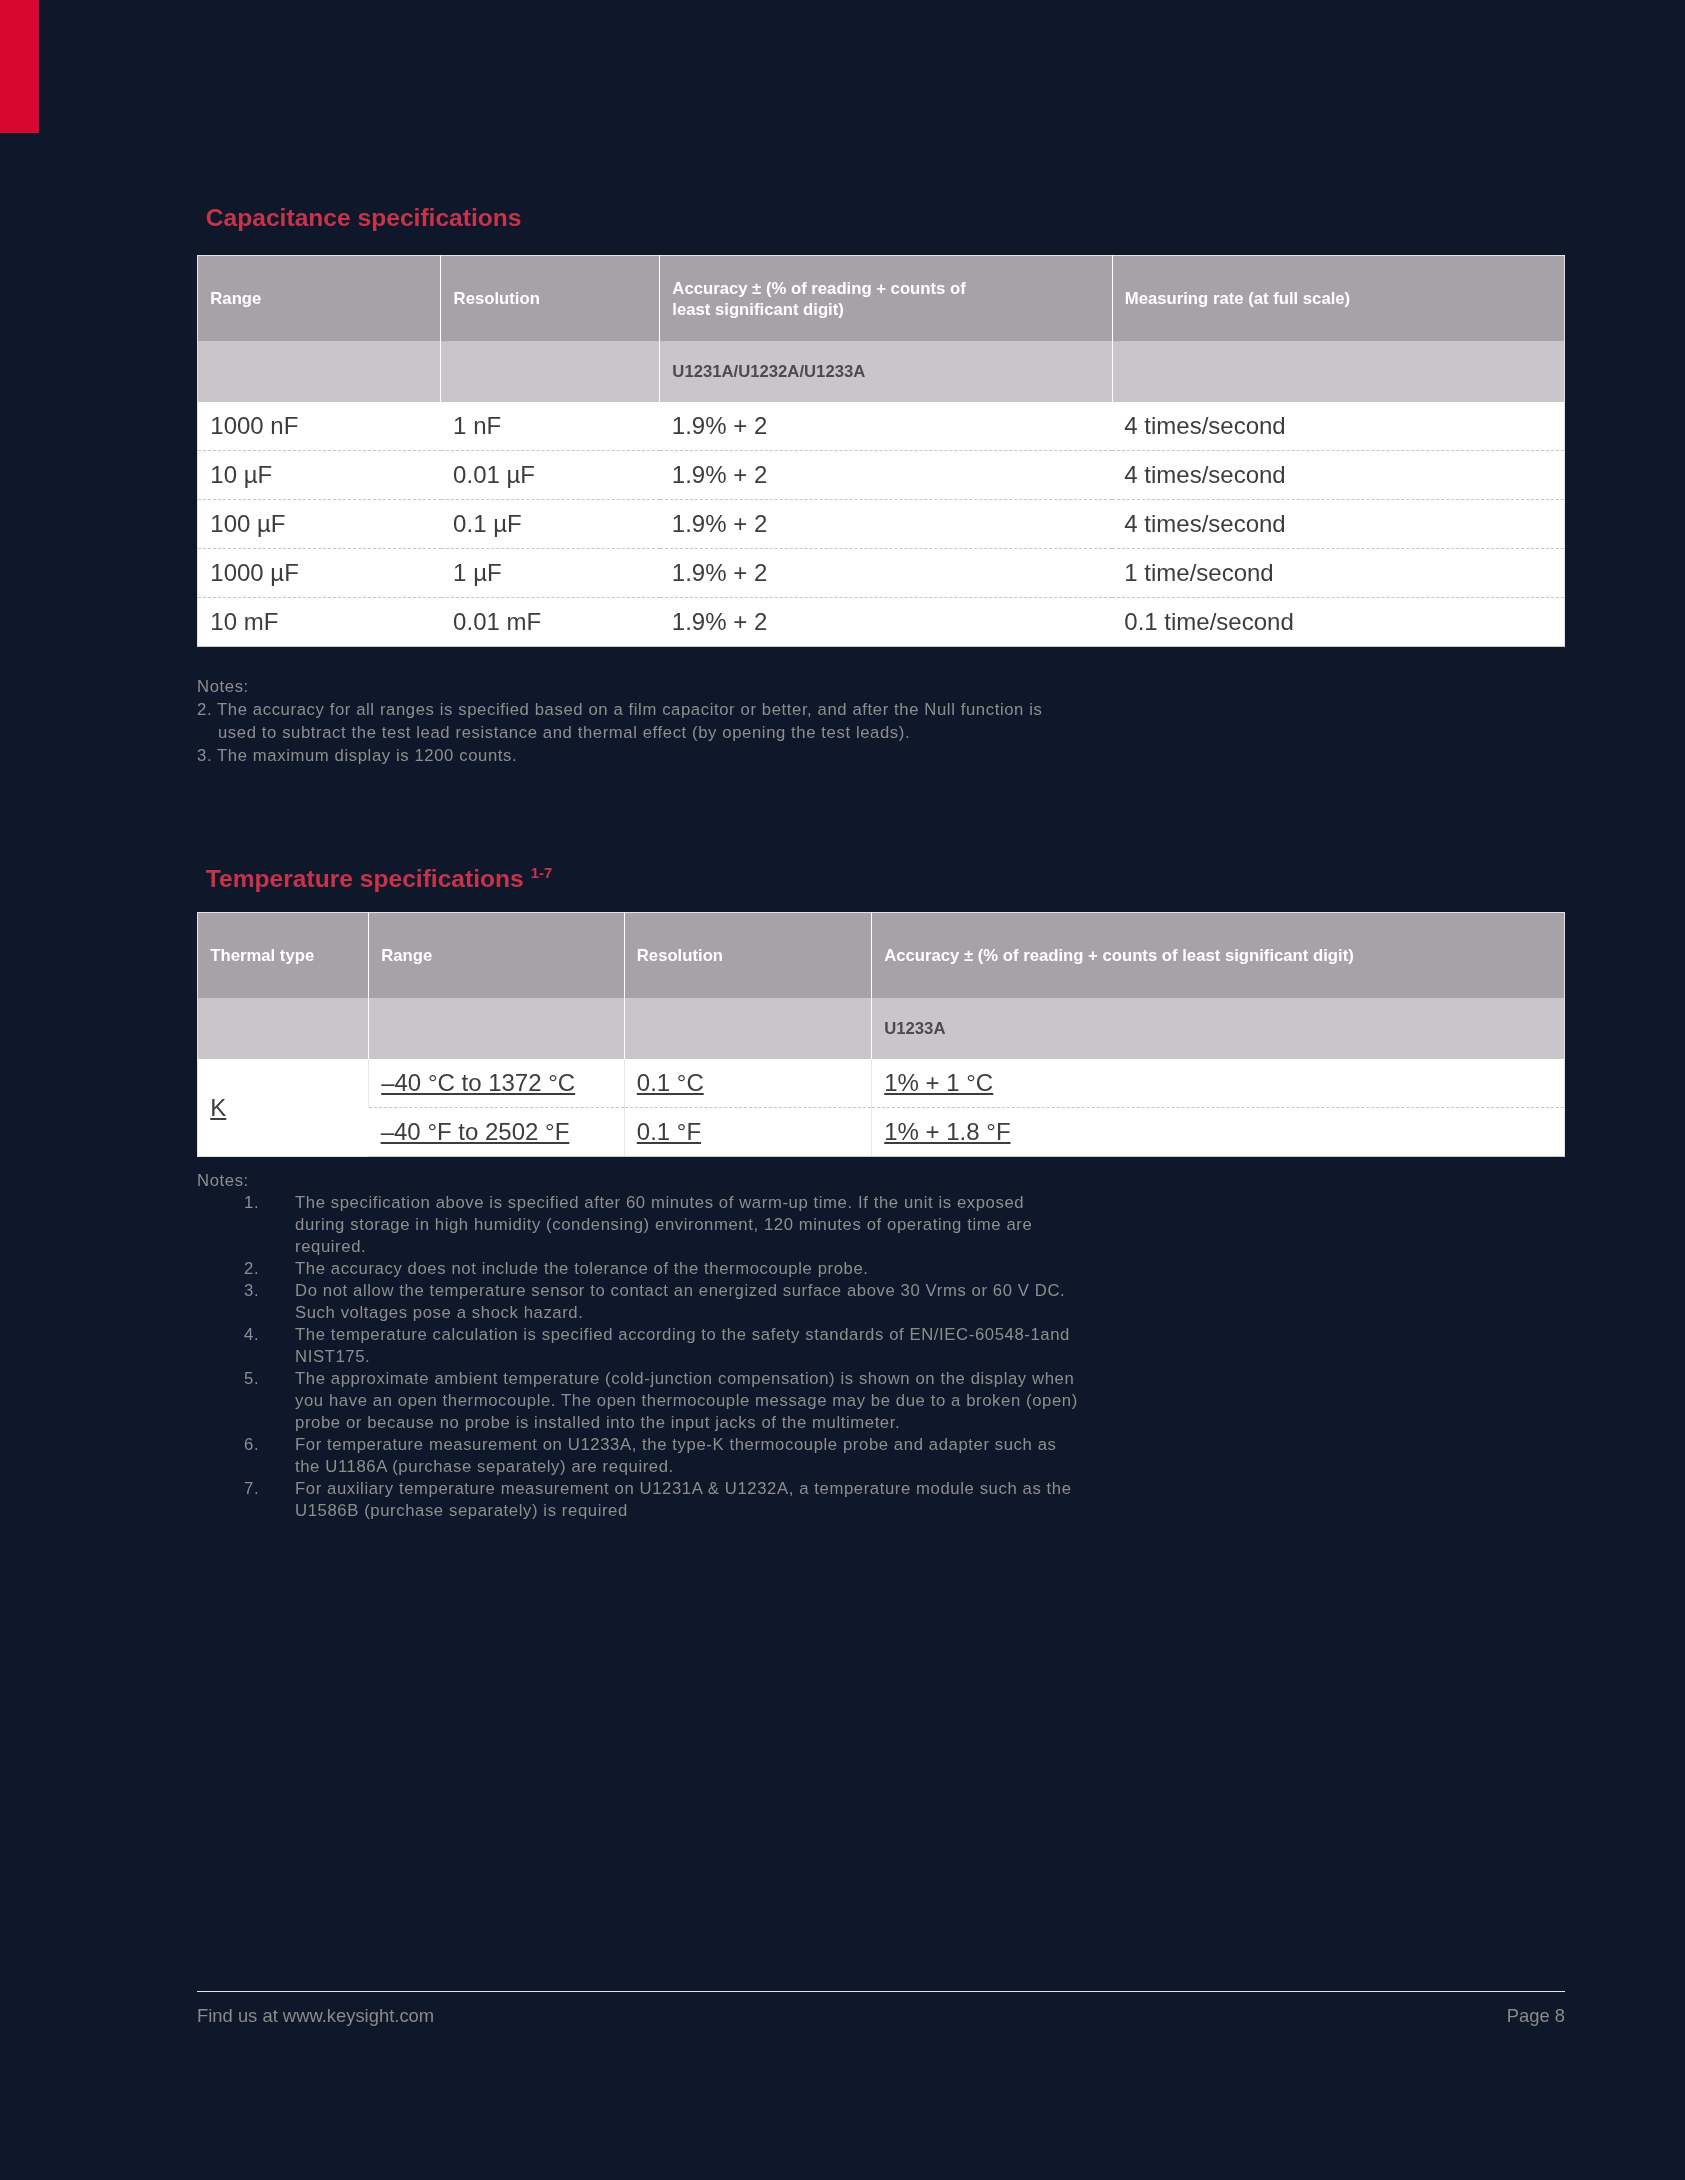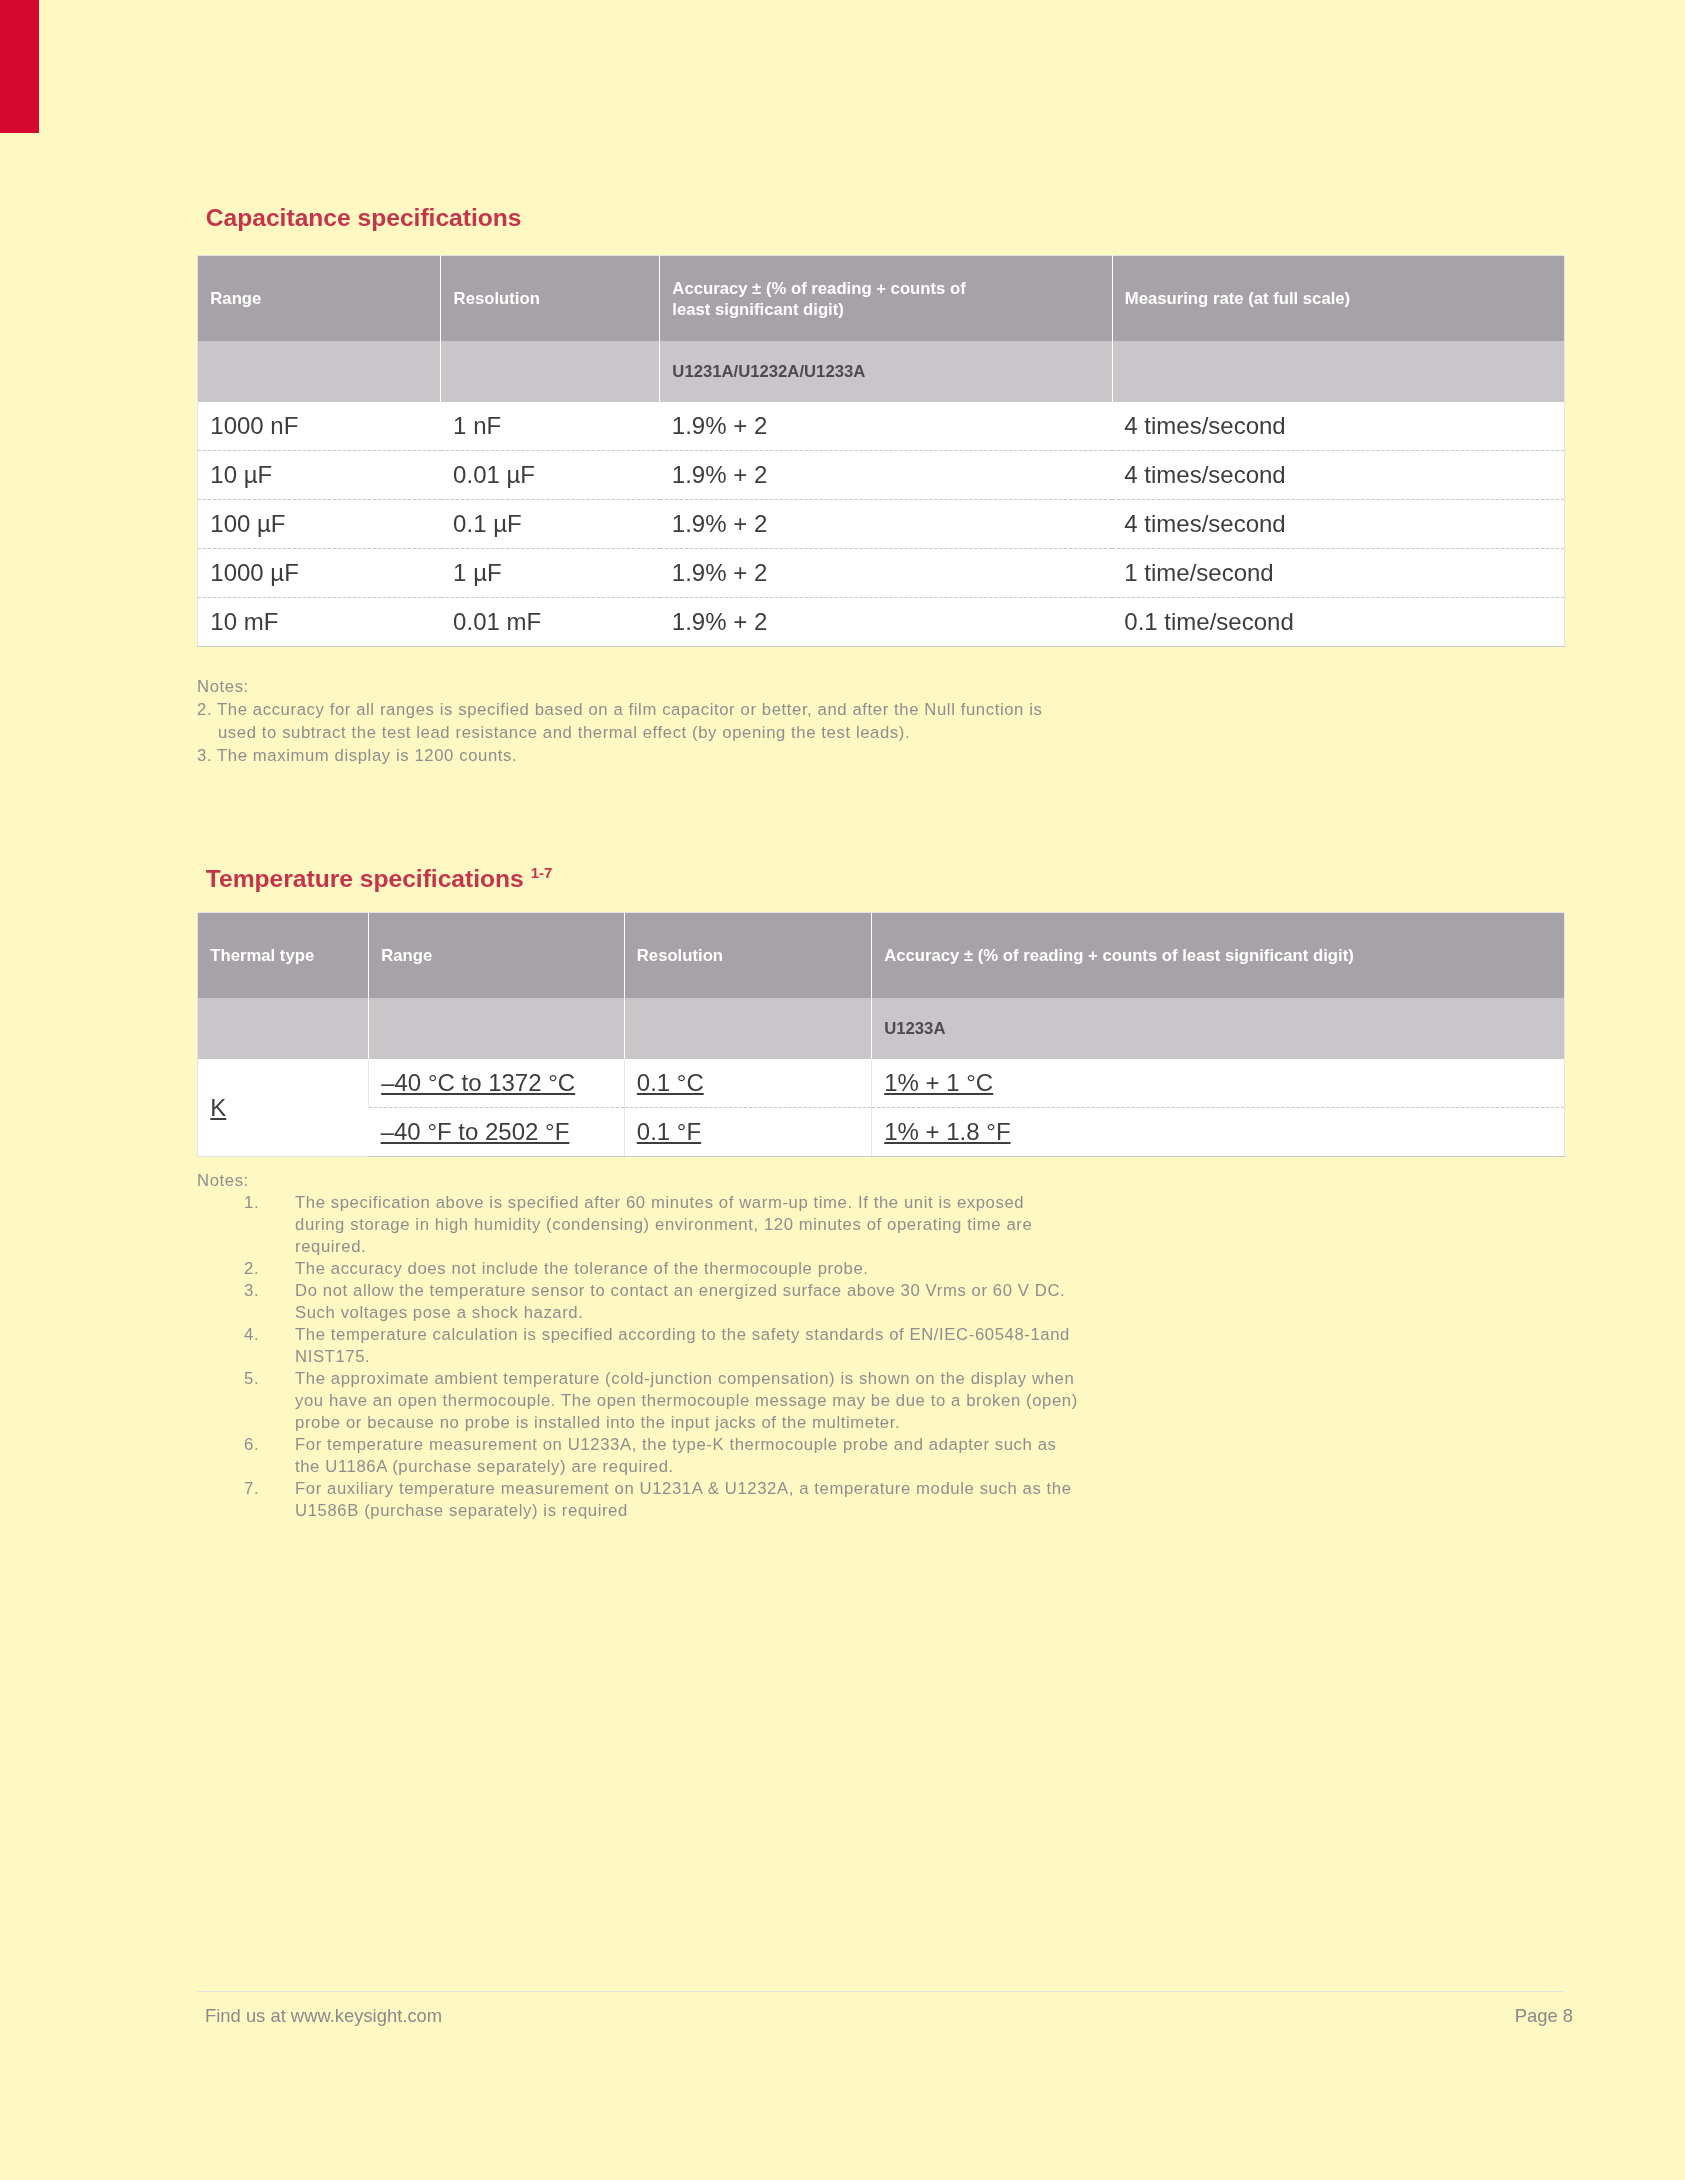--- a/index.html
+++ b/index.html
@@ -1,21 +1,21 @@
 <!DOCTYPE html>
 <html style="font-size:14px"><head>
 <meta charset="utf-8">
 <title>Keysight Datasheet – Page 8</title>
 <style>
   html, body { margin: 0; padding: 0; background: #ffffff; }
   .page {
     position: relative;
     width: 1685px;
     height: 2180px;
-    background: #fef9c3;
+    background: #0f172a;
     font-family: "Liberation Sans", sans-serif;
     overflow: hidden;
   }
   .corner-mark {
     position: absolute;
     left: 0; top: 0;
     width: 39px; height: 133px;
     background: #d6082f;
   }
   .content {
@@ -102,21 +102,21 @@
   .numnotes .ntext { white-space: pre-wrap; }
 
   .footer-line {
     position: absolute;
     left: 197px; top: 1991px;
     width: 1368px;
     border-top: 1.8px solid #e3e3e3;
   }
   .footer-text {
     position: absolute;
-    left: 205px; top: 2005px;
+    left: 197px; top: 2005px;
     width: 1368px;
     display: flex;
     justify-content: space-between;
     color: #8a8a8a;
     font-size: 18.4px;
   }
 </style>
 </head>
 <body>
 

